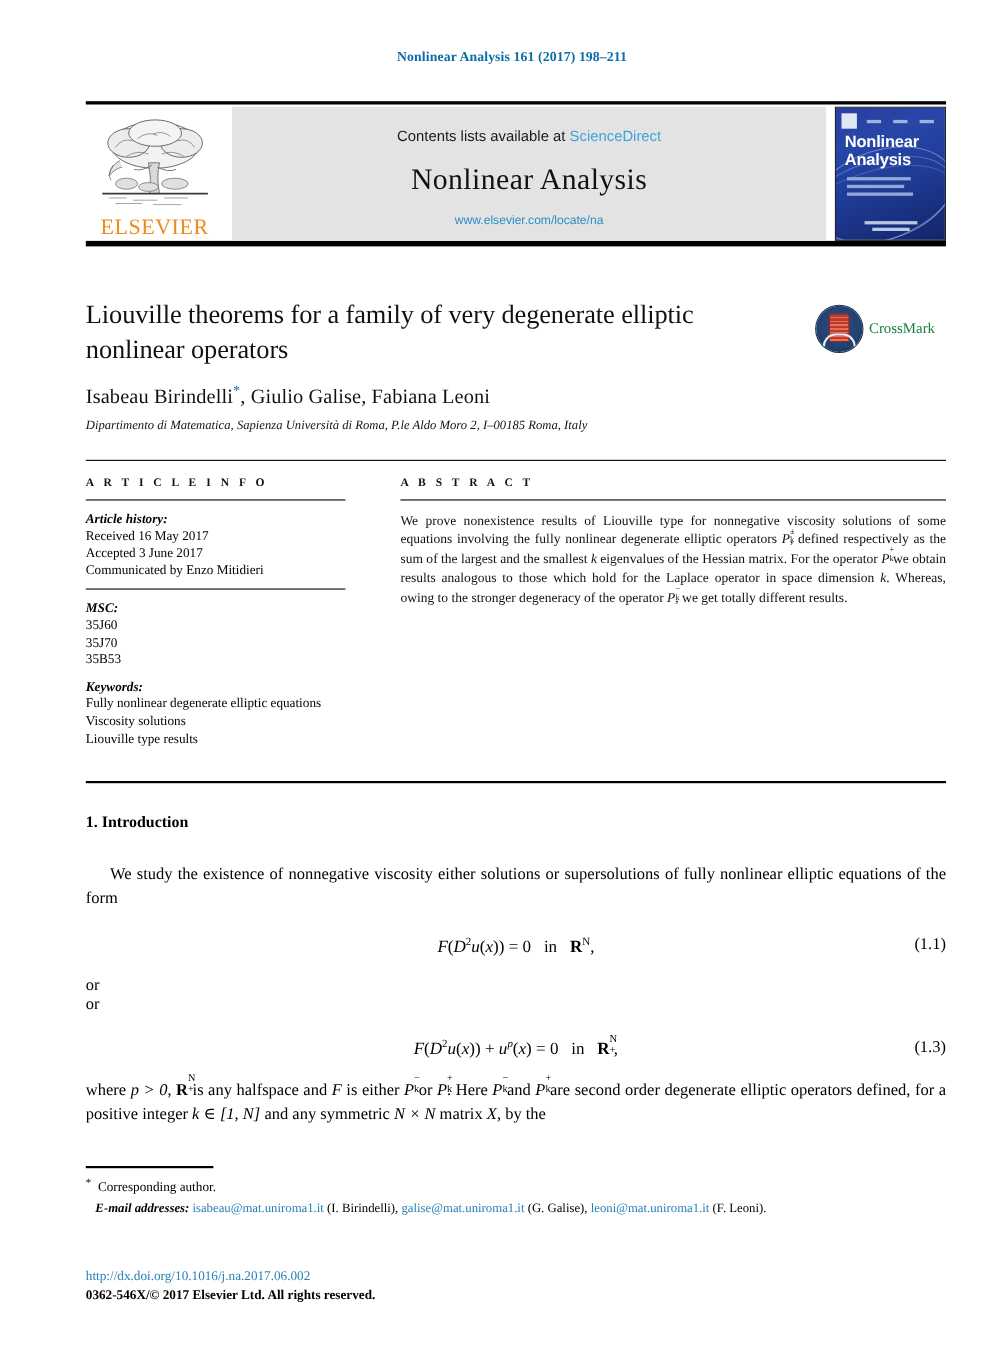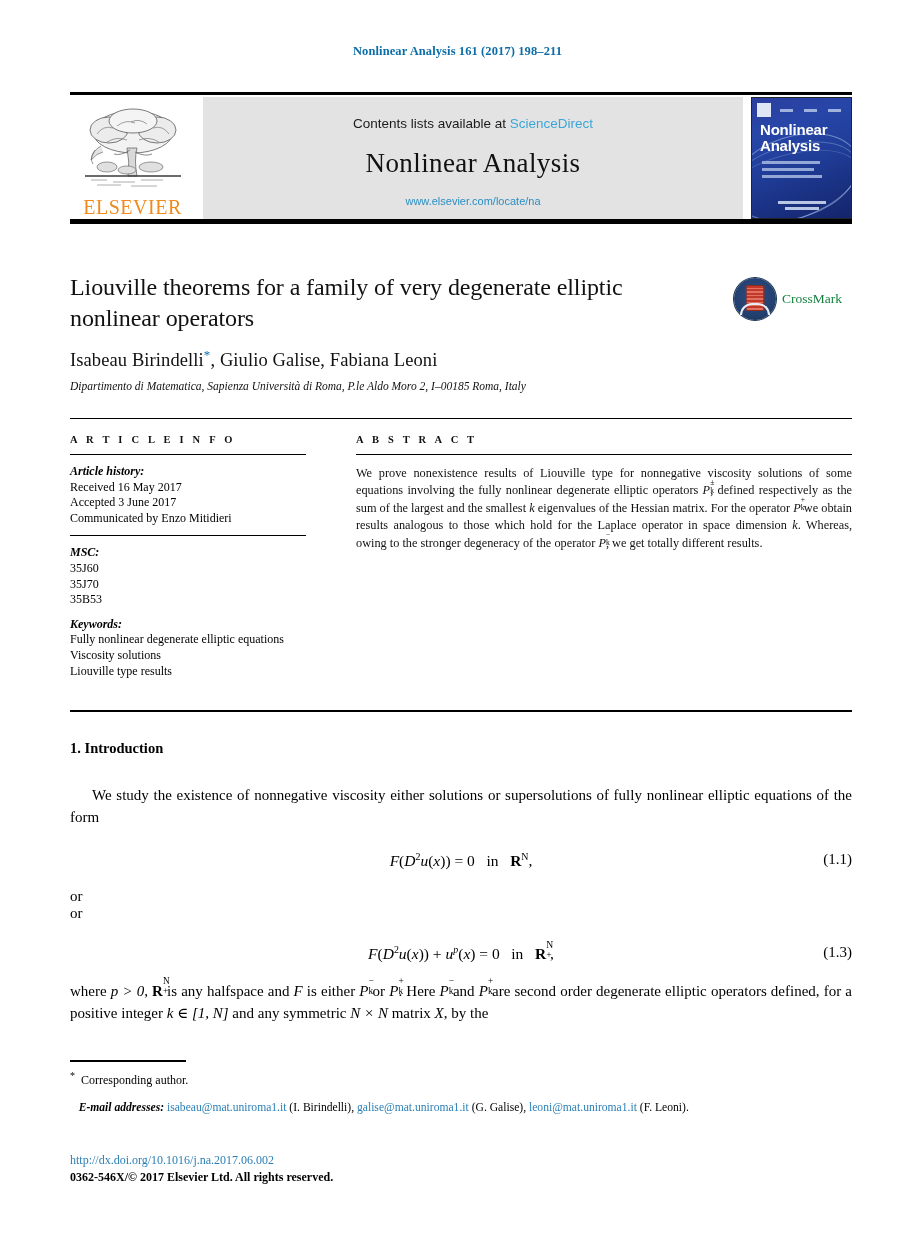--- a/index.html
+++ b/index.html
@@ -10,21 +10,21 @@
   body {
     width: 907px;
     height: 1238px;
     position: relative;
     font-family: "Liberation Serif", "DejaVu Serif", serif;
     color: #000;
     overflow: hidden;
   }
   .page {
     position: absolute;
-    left: 4px; top: 0;
+    left: 12px; top: 0;
     width: 732px;
     height: 1238px;
   }
 
   
   .runhead {
     position: absolute;
     top: 44px;
     left: 0;
     width: 907px;
@@ -324,21 +324,21 @@
   .footnotes {
     position: absolute;
     left: 66px;
     top: 1060px;
     width: 782px;
     font-size: 11.6px;
     line-height: 1.38;
   }
   .fn-rule { width: 116px; height: 2px; background: #000; margin-bottom: 7px; }
   .fn-star { font-size: 12px; }
-  .fn-email { margin-top: 11px; }
+  .fn-email { margin-top: 3px; }
   .fn-email i { font-weight: bold; }
   a.mail { color: #2a7fb5; text-decoration: none; }
   .doi {
     position: absolute;
     left: 66px;
     top: 1152px;
     font-size: 12px;
     line-height: 1.45;
   }
   .doi a { color: #2a7fb5; text-decoration: none; }

